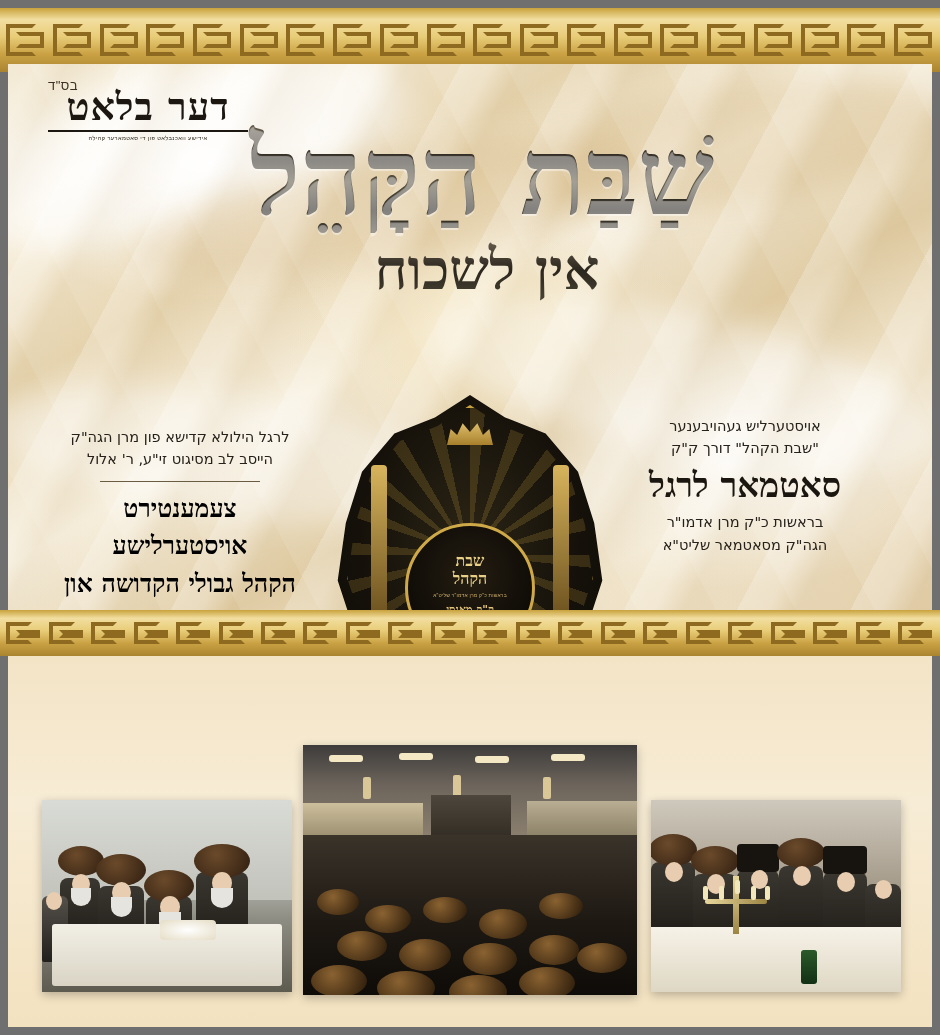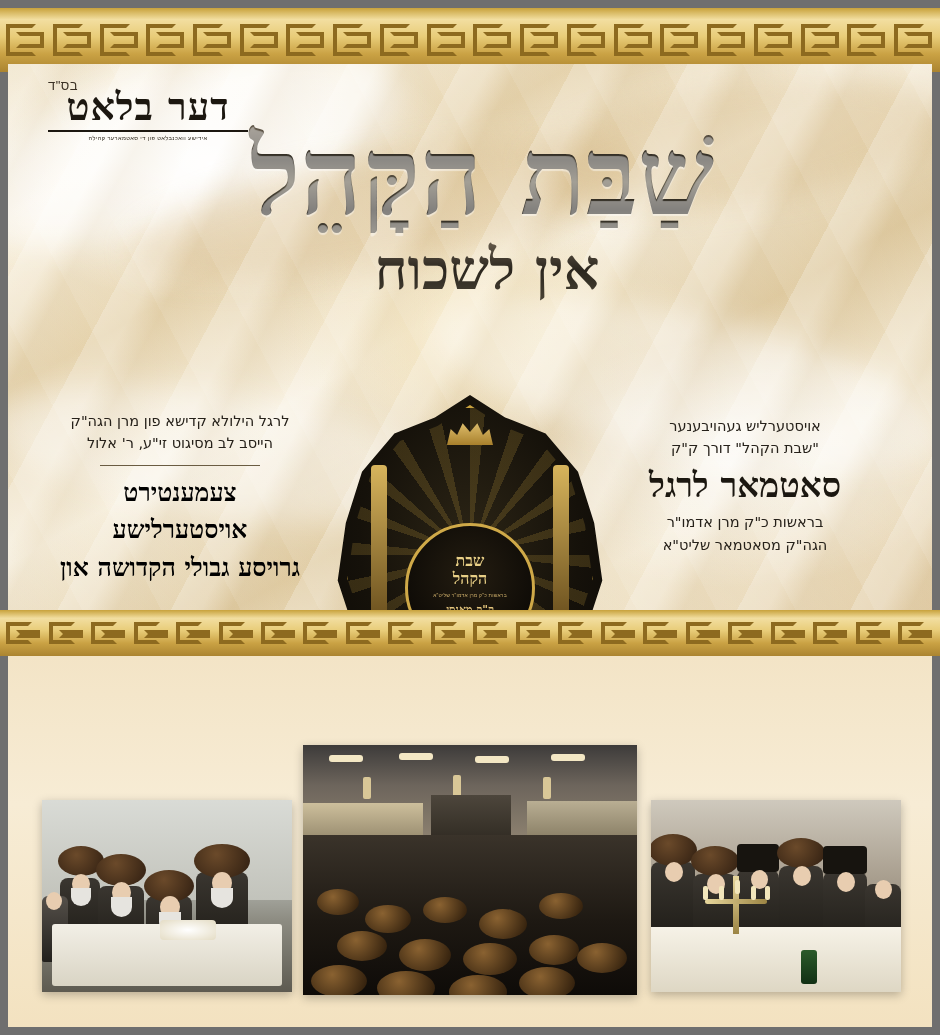--- a/index.html
+++ b/index.html
@@ -190,21 +190,21 @@
     direction: rtl;
     text-align: center;
     color: #23201a;
   }
   .col-right {
     top: 415px;
     right: 60px;
     width: 270px;
   }
   .col-left {
-    top: 410px;
+    top: 426px;
     left: 60px;
     width: 240px;
   }
   .col .lead {
     font-family: "DejaVu Sans", sans-serif;
     font-size: 14.5px;
     line-height: 1.55;
     color: #26211a;
   }
   .col .big {
@@ -447,21 +447,21 @@
     <div class="big">סאטמאר לרגל</div>
     <div class="tail">בראשות כ"ק מרן אדמו"ר</div>
     <div class="tail">הגה"ק מסאטמאר שליט"א</div>
   </div>
 
   <div class="col col-left">
     <div class="lead">לרגל הילולא קדישא פון מרן הגה"ק</div>
     <div class="lead">הייסב לב מסיגוט זי"ע, ר' אלול</div>
     <div class="divider"></div>
     <div class="block">צעמענטירט אויסטערלישע</div>
-    <div class="block">גרויסע גבולי הקדושה און</div>
+    <div class="block">הקהל גבולי הקדושה און</div>
   </div>
 
   <div class="emblem">
     <div class="plaque"></div>
     <div class="filigree"></div>
     <div class="pillar l"></div>
     <div class="pillar r"></div>
     <div class="crown"></div>
     <div class="ring">
       <div class="e-title">שבת</div>

